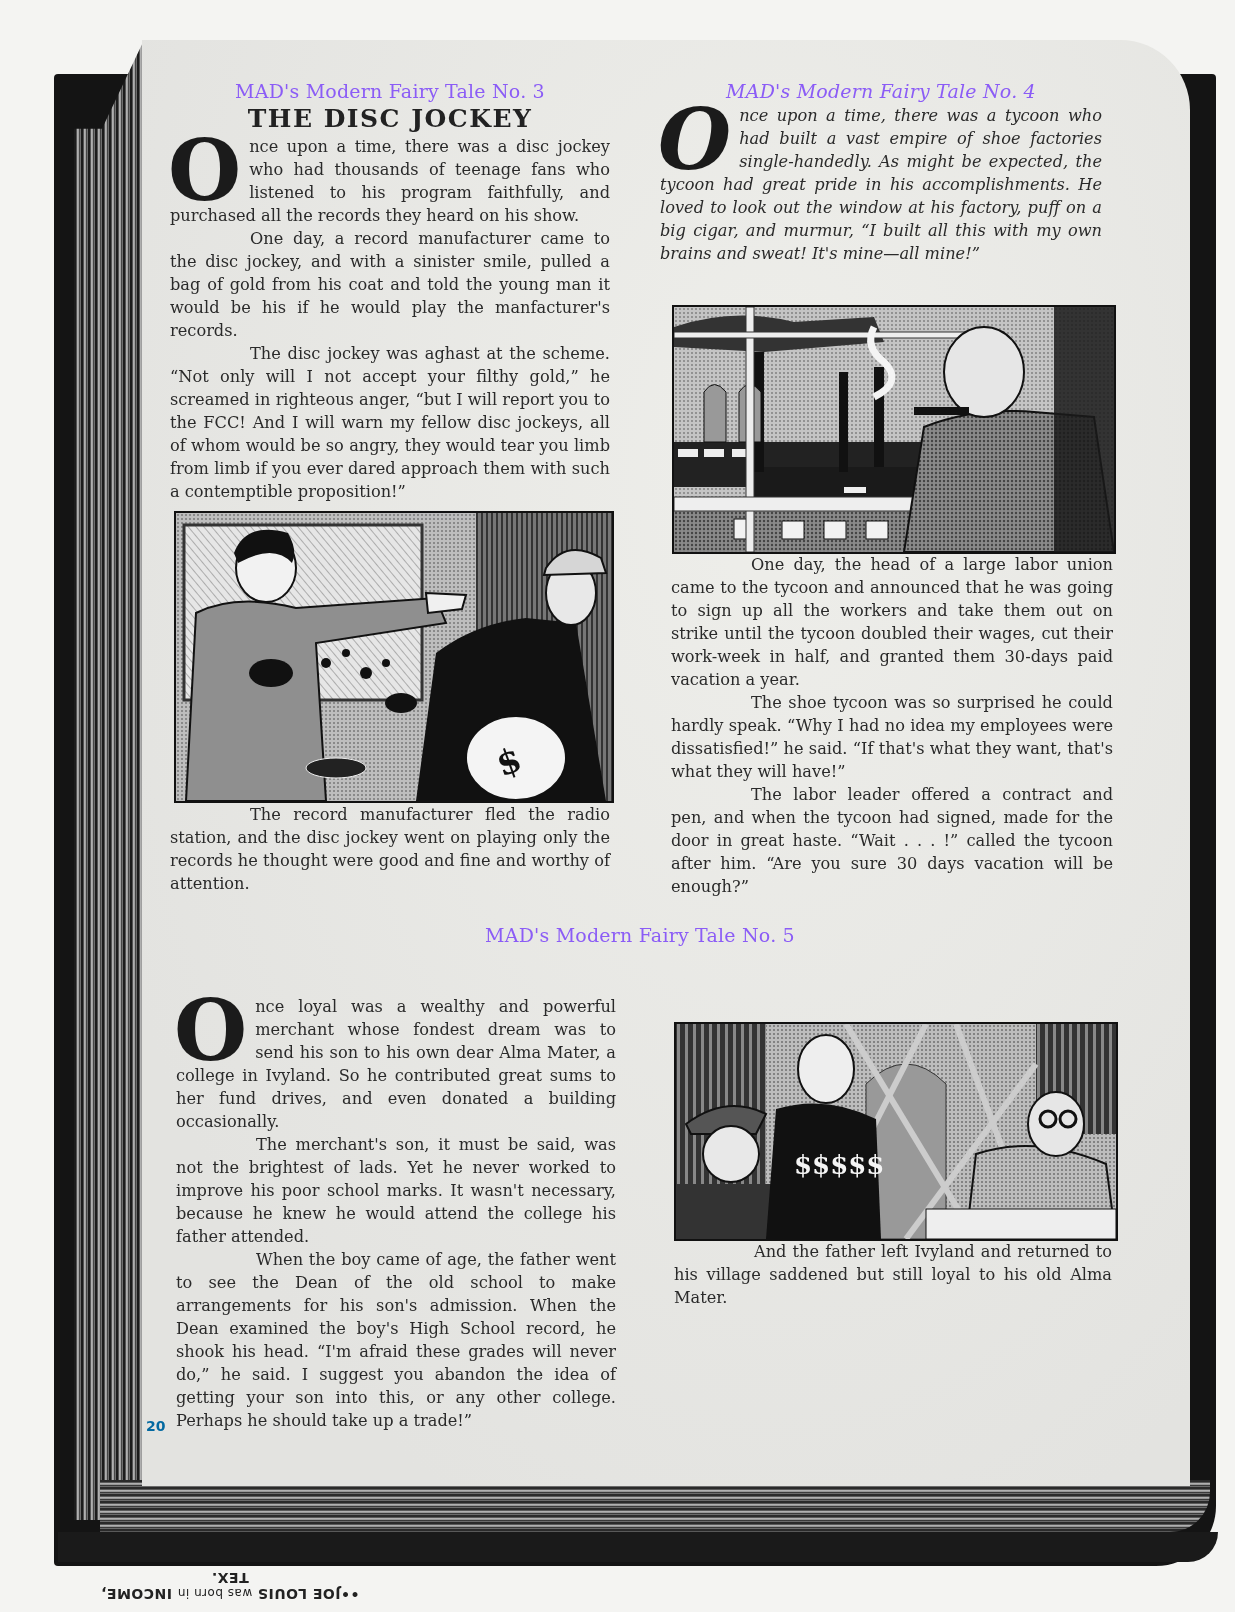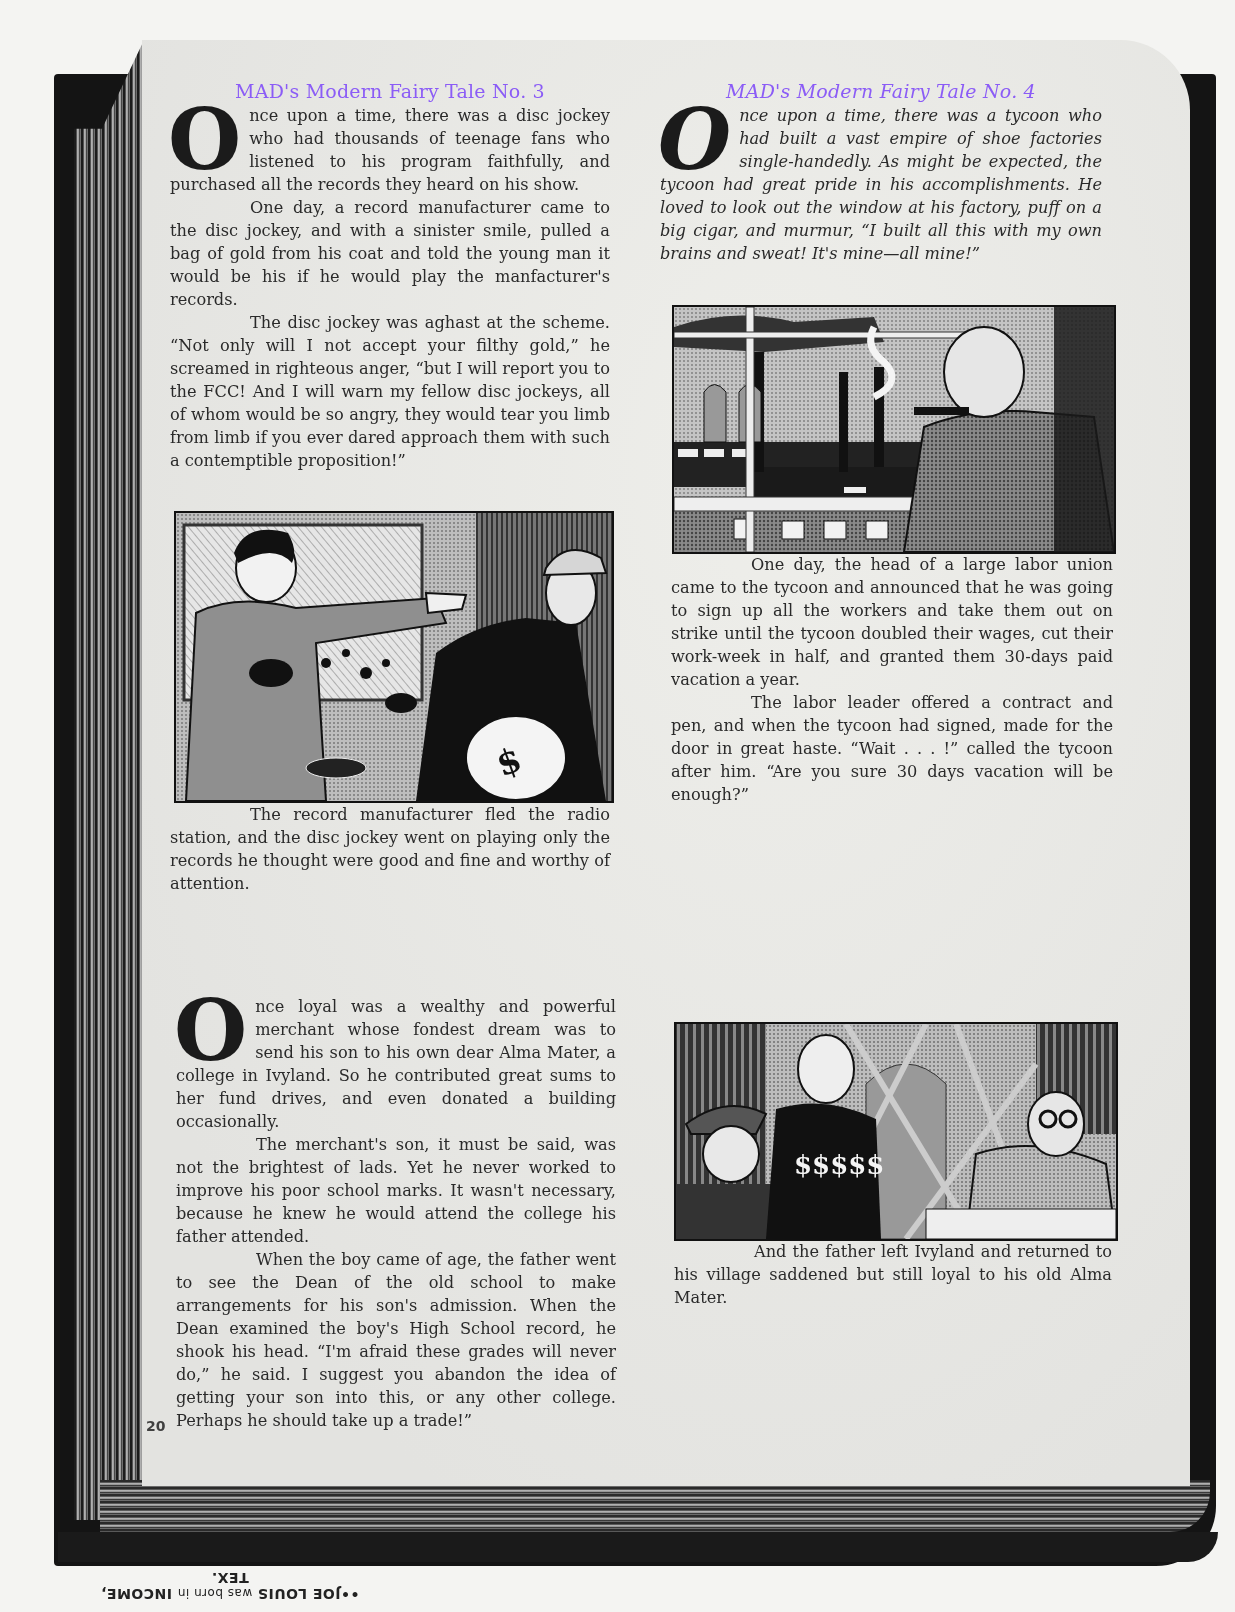--- a/index.html
+++ b/index.html
@@ -49,40 +49,41 @@
   .col-a { left:170px; top:80px; width:440px; }
   .col-b { left:660px; top:80px; width:442px;font-style:italic; }
 
   .illus {
     position:absolute; border:2px solid #111; overflow:hidden;
     background:#9a9a9a;
   }
   .illus svg { display:block; width:100%; height:100%; }
   .page-number {
     position:absolute; left:146px; top:1418px; font-family:"DejaVu Sans", sans-serif;
-    font-weight:bold; font-size:14px; color:#404040;
+    font-weight:bold; font-size:14px; color:#0369a1;
   }
   .footnote {
     position:absolute; left:80px; top:1570px; font-family:"DejaVu Sans", sans-serif;
     font-size:14px; color:#222; transform:rotate(180deg); transform-origin:center;
     width:300px; text-align:center; letter-spacing:0.5px; font-weight:bold;
   }
   .footnote .small { font-weight:normal; font-size:12px; }
 </style>
 </head>
 <body>
 
 <div class="book-shadow"></div>
 <div class="page-edges-left"></div>
 <div class="page-edges-bottom"></div>
 <div class="book-cover-bottom"></div>
 <div class="page"></div>
 
 <div class="col col-a">
   <div class="tale-kicker">MAD's Modern Fairy Tale No. 3</div>
+  <div class="tale-title">THE DISC JOCKEY</div>
   <div class="story" style="margin-top:2px;">
     <p class="first"><span class="dropcap">O</span><span>nce upon a time, there was a disc jockey who had thousands of teenage fans who listened to his program faithfully, and purchased all the records they heard on his show.</span></p>
     <p>One day, a record manufacturer came to the disc jockey, and with a sinister smile, pulled a bag of gold from his coat and told the young man it would be his if he would play the manfacturer's records.</p>
     <p>The disc jockey was aghast at the scheme. “Not only will I not accept your filthy gold,” he screamed in righteous anger, “but I will report you to the FCC! And I will warn my fellow disc jockeys, all of whom would be so angry, they would tear you limb from limb if you ever dared approach them with such a contemptible proposition!”</p>
   </div>
 </div>
 
 <div class="illus" style="left:174px;top:511px;width:436px;height:288px;">
   <svg viewBox="0 0 436 288" preserveAspectRatio="none">
     <defs>
@@ -182,25 +183,27 @@
     <path d="M250 120 Q300 100 360 105 L420 110 L440 245 L230 245 Z" fill="url(#ht3)" stroke="#111" stroke-width="2"></path>
     <ellipse cx="310" cy="65" rx="40" ry="45" fill="#e6e6e6" stroke="#111" stroke-width="2"></ellipse>
     <rect x="240" y="100" width="55" height="8" fill="#111"></rect>
     <rect x="380" y="0" width="60" height="245" fill="#1a1a1a" opacity="0.85"></rect>
   </svg>
 </div>
 
 <div class="col" style="left:671px;top:553px;width:442px;">
   <div class="story">
     <p>One day, the head of a large labor union came to the tycoon and announced that he was going to sign up all the workers and take them out on strike until the tycoon doubled their wages, cut their work-week in half, and granted them 30-days paid vacation a year.</p>
+    <p>The shoe tycoon was so surprised he could hardly speak. “Why I had no idea my employees were dissatisfied!” he said. “If that's what they want, that's what they will have!”</p>
     <p>The labor leader offered a contract and pen, and when the tycoon had signed, made for the door in great haste. “Wait . . . !” called the tycoon after him. “Are you sure 30 days vacation will be enough?”</p>
   </div>
 </div>
 
 <div class="col" style="left:380px;top:924px;width:520px;">
+  <div class="tale-kicker">MAD's Modern Fairy Tale No. 5</div>
 </div>
 
 <div class="col" style="left:176px;top:995px;width:440px;">
   <div class="story">
     <p class="first"><span class="dropcap">O</span><span>nce loyal was a wealthy and powerful merchant whose fondest dream was to send his son to his own dear Alma Mater, a college in Ivyland. So he contributed great sums to her fund drives, and even donated a building occasionally.</span></p>
     <p>The merchant's son, it must be said, was not the brightest of lads. Yet he never worked to improve his poor school marks. It wasn't necessary, because he knew he would attend the college his father attended.</p>
     <p>When the boy came of age, the father went to see the Dean of the old school to make arrangements for his son's admission. When the Dean examined the boy's High School record, he shook his head. “I'm afraid these grades will never do,” he said. I suggest you abandon the idea of getting your son into this, or any other college. Perhaps he should take up a trade!”</p>
   </div>
 </div>
 

